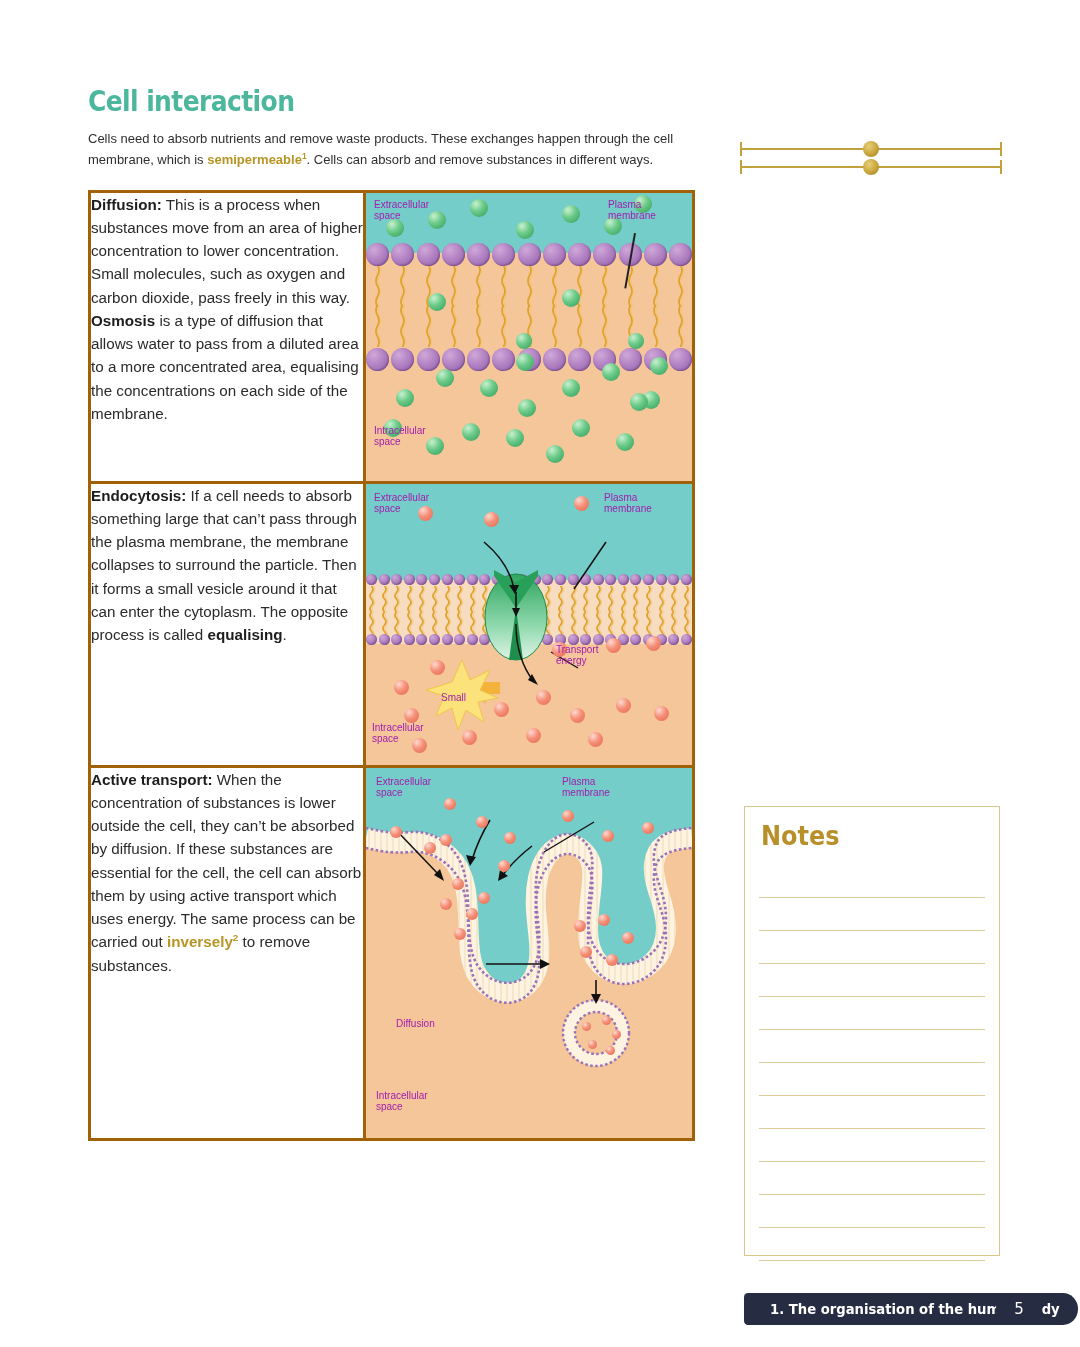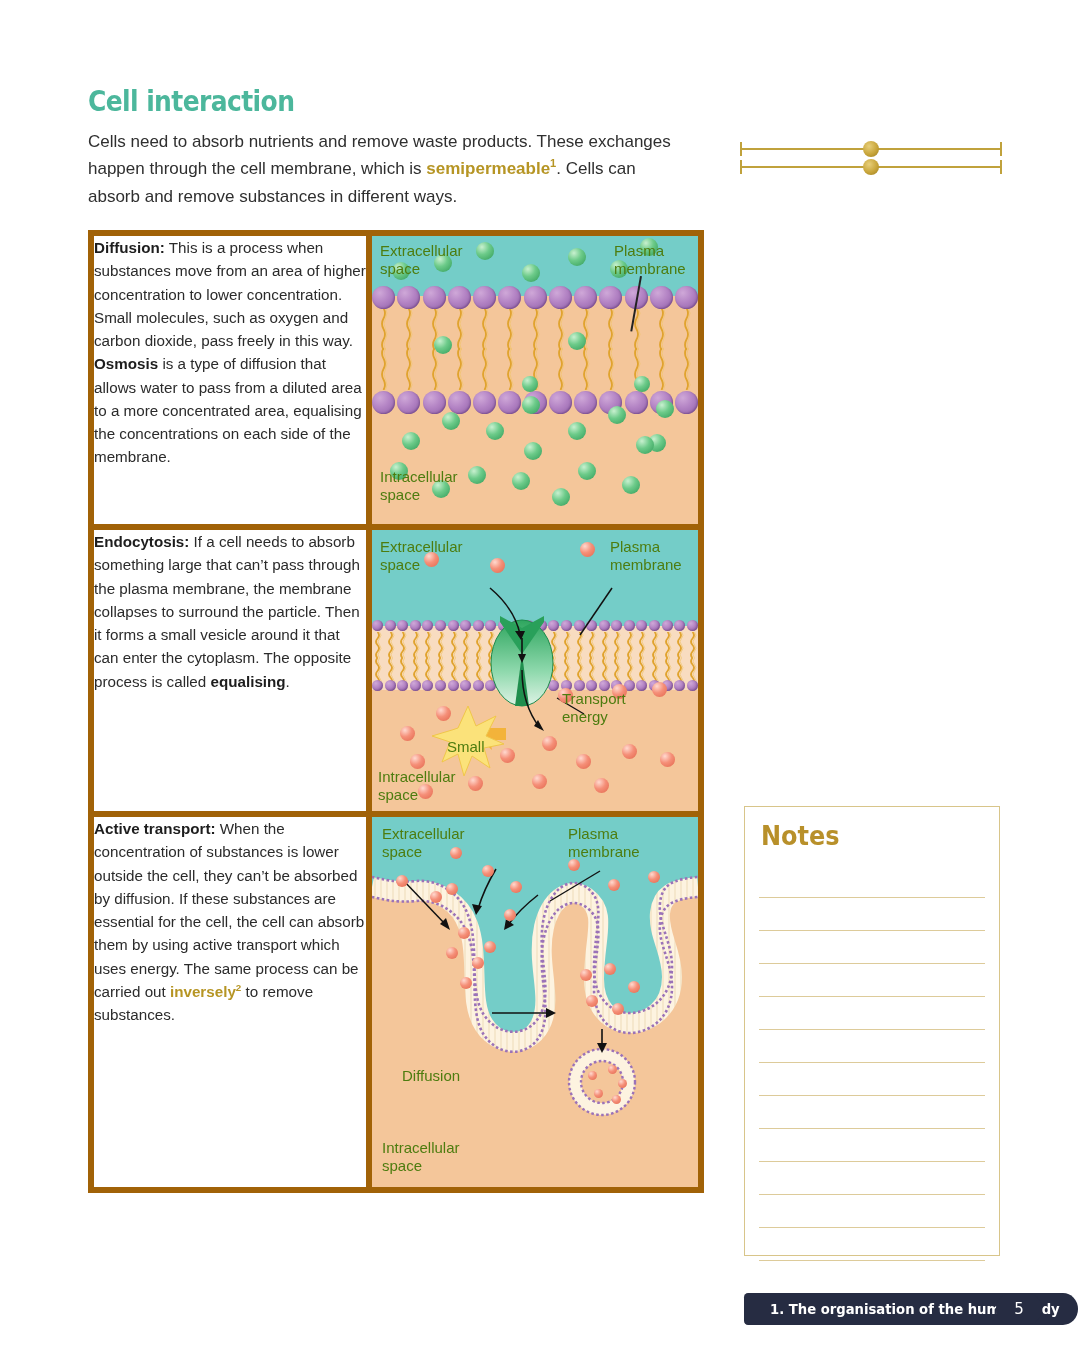--- a/index.html
+++ b/index.html
@@ -11,34 +11,34 @@
   .page{position:absolute;inset:0;}
 
   
   .left-col{position:absolute;left:88px;top:86px;width:600px;}
   .page-title{
     font-family:"DejaVu Sans",sans-serif;
     font-size:25px;font-weight:700;color:#4cb79c;
     letter-spacing:-0.6px;margin:0 0 14px 0;line-height:1.1;
     transform:scaleY(1.12);transform-origin:left top;
   }
-  .intro{font-size:17px;line-height:1.62;margin:0 0 20px 0;color:#2f2f2f;}
+  .intro{font-size:13px;line-height:1.62;margin:0 0 20px 0;color:#2f2f2f;}
   .kw{color:#b69524;font-weight:700;}
   .kw sup{font-size:.65em;}
   strong{font-weight:700;color:#1d1d1d;}
 
   
   table.proc{border-collapse:collapse;width:600px;table-layout:fixed;
     border:1px solid #b9b9b9;}
-  table.proc td{border:6px solid #a16207;vertical-align:top;padding:0;}
+  table.proc td{border:3px solid #a16207;vertical-align:top;padding:0;}
   td.txt{width:272px;padding:12px 14px 12px 12px;font-size:15.2px;line-height:1.53;}
   td.fig{width:326px;padding:0;}
   .figbox{position:relative;width:100%;overflow:hidden;}
   .fig-label{
-    position:absolute;font-size:15px;color:#4d7c0f;line-height:1.18;
+    position:absolute;font-size:10px;color:#a21caf;line-height:1.18;
     font-family:"Liberation Sans",sans-serif;z-index:6;white-space:pre-line;
   }
 
   
   .extra{background:#74cdc8;position:absolute;left:0;right:0;}
   .intra{background:#f4c69a;position:absolute;left:0;right:0;}
   .headrow{position:absolute;left:0;right:0;display:flex;justify-content:space-between;z-index:4;}
   .head{width:23px;height:23px;border-radius:50%;
     background:radial-gradient(circle at 34% 30%,#cfa8d8 0%,#b383c4 45%,#8e5fa6 100%);
     box-shadow:inset -1px -1px 2px rgba(80,40,100,.45);flex:0 0 auto;}

